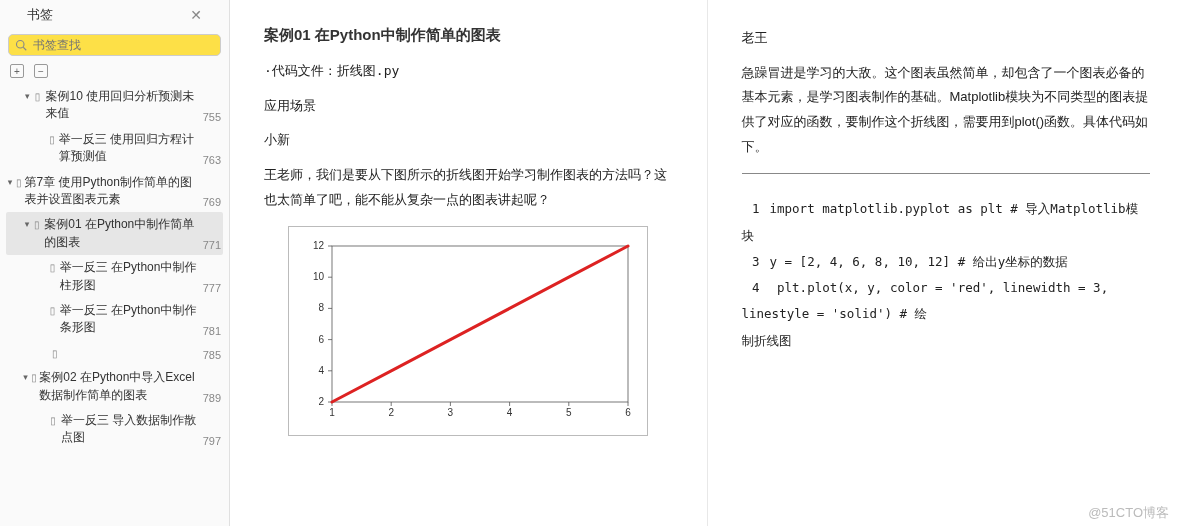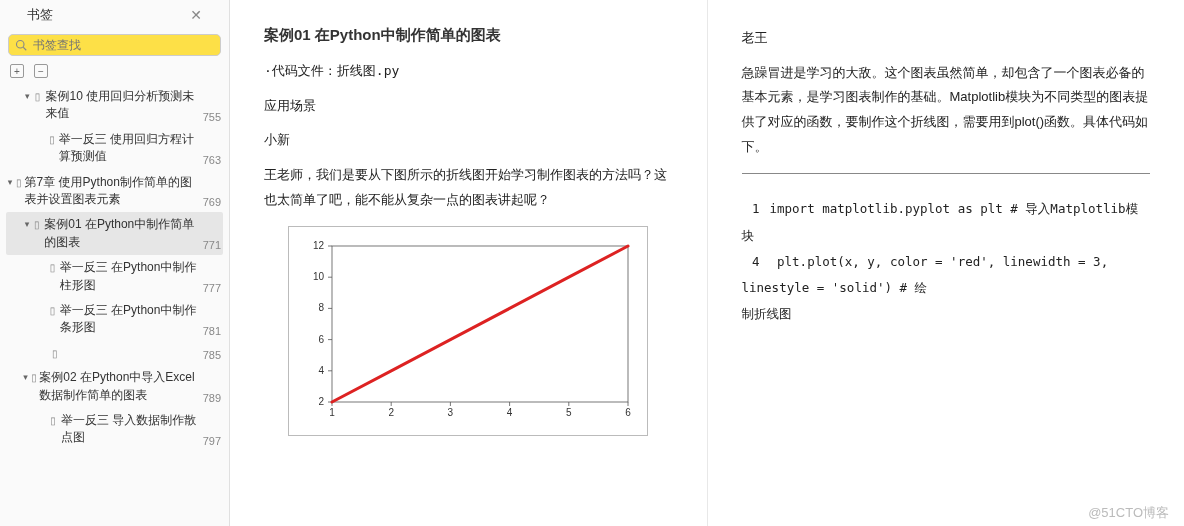--- a/index.html
+++ b/index.html
@@ -169,18 +169,19 @@
           <path d="M34 166 L93.2 134.8 L152.4 103.6 L211.6 72.4 L270.8 41.19999999999999 L330 10 " fill="none" stroke="#d22" stroke-width="3" stroke-linecap="round"></path>
         </svg>
     </div>
   </div>
   <div class="page">
     <div class="p">老王</div>
     <div class="p">急躁冒进是学习的大敌。这个图表虽然简单，却包含了一个图表必备的基本元素，是学习图表制作的基础。Matplotlib模块为不同类型的图表提供了对应的函数，要制作这个折线图，需要用到plot()函数。具体代码如下。</div>
     <hr class="hr">
     <div class="codeblock" id="code">
         <div><span class="ln">1</span>import  matplotlib.pyplot  as  plt     #  导入Matplotlib模块</div>
+        <div><span class="ln">3</span>y  =  [2,  4,  6,  8,  10,  12]     #  给出y坐标的数据</div>
         <div><span class="ln">4</span>  plt.plot(x,  y,  color = 'red',  linewidth = 3,  linestyle  = 'solid')     #  绘</div>
         <div>制折线图</div>
       </div>
   </div>
   <div class="watermark">@51CTO博客</div>
 </div>
 
 </body></html>

